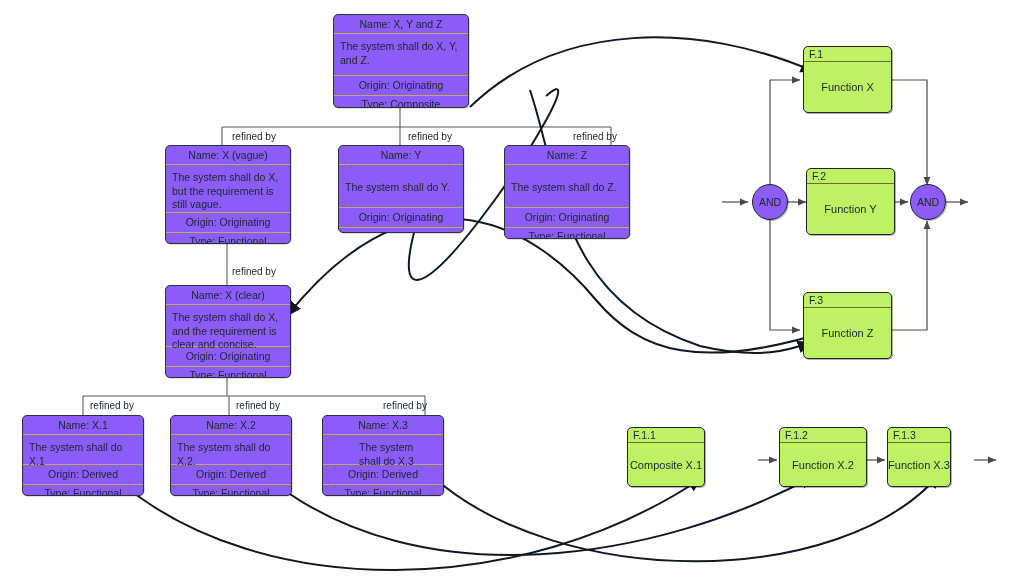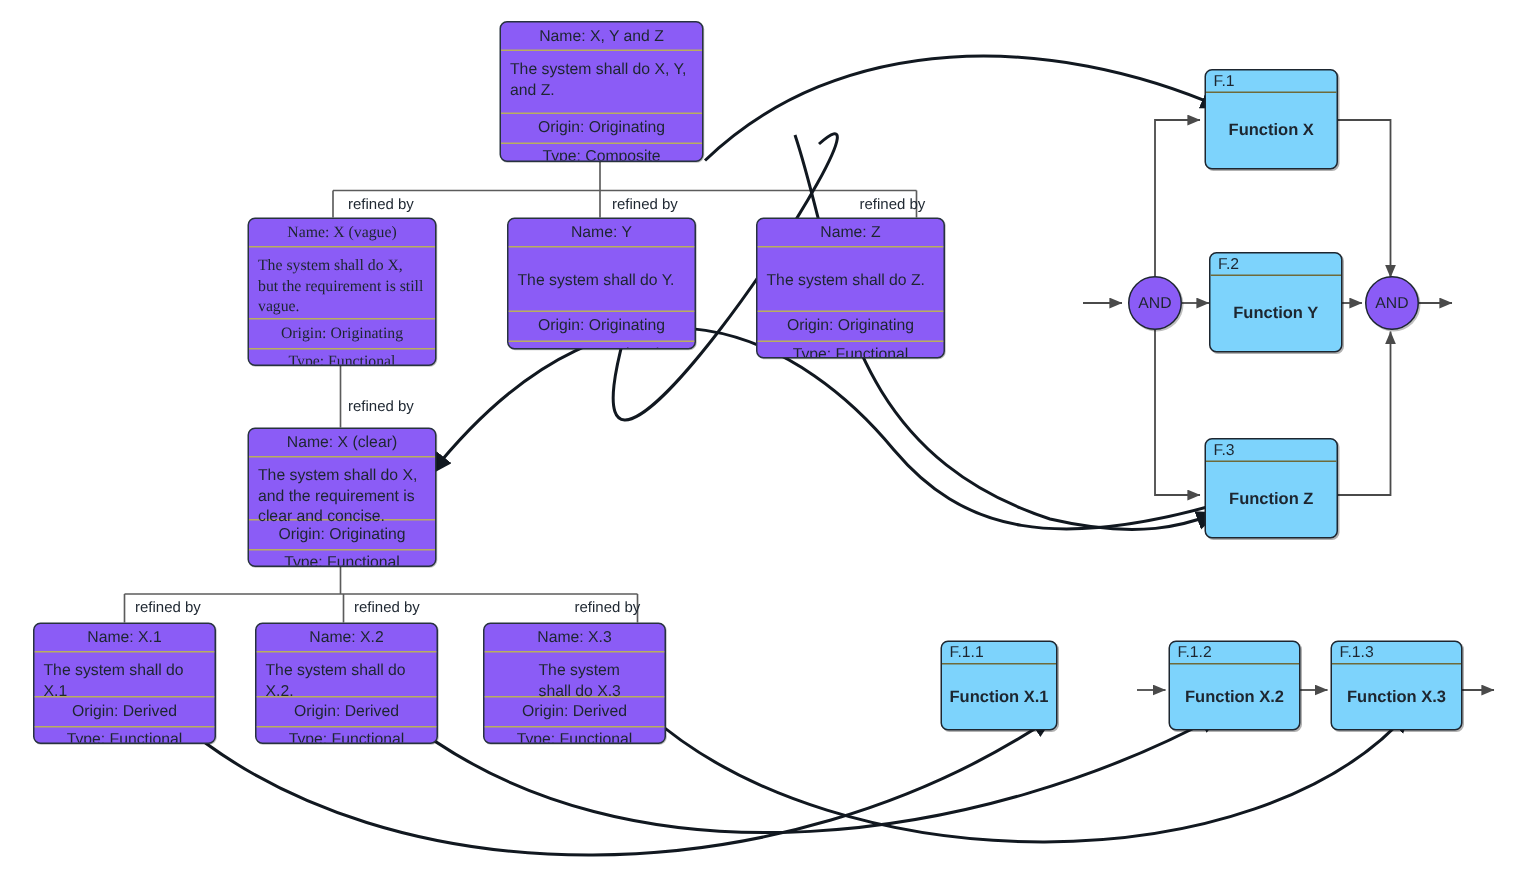--- a/index.html
+++ b/index.html
@@ -44,39 +44,38 @@
   }
   .req .type{
     text-align:center;
     padding:2.5px 2px;
     white-space:nowrap;
   }
 
   
   .fn{
     position:absolute;
-    background:#7dd3fc;
+    background:#bef264;
     border:1.8px solid #1d2630;
     border-radius:5px;
     box-sizing:border-box;
     color:#1d2630;
     font-size:11px;
     box-shadow:1px 1px 0 rgba(0,0,0,.3);
   }
   .fn .fid{
     padding:1px 5px 1px 5px;
     font-size:10.5px;
     border-bottom:1.4px solid #6e6a3a;
     height:15px;
     box-sizing:border-box;
   }
   .fn .flabel{
     display:flex;align-items:center;justify-content:center;
     height:calc(100% - 15px);
-    font-weight:bold;
   }
 
   
   .gate{
     position:absolute;
     width:36px;height:36px;
     border-radius:50%;
     background:#8b5cf6;
     border:1.8px solid #1d2630;
     box-sizing:border-box;
@@ -162,21 +161,21 @@
     </g>
   </svg>
 
   <div class="req" style="left:333px;top:14px;width:136px;height:94px;">
     <div class="name">Name: X, Y and Z</div>
     <div class="text" style="height:42px;">The system shall do X, Y, and Z.</div>
     <div class="origin">Origin: Originating</div>
     <div class="type">Type: Composite</div>
   </div>
 
-  <div class="req" style="left:165px;top:145px;width:126px;height:99px;font-family:Liberation Serif, serif;">
+  <div class="req" style="left:165px;top:145px;width:126px;height:99px;">
     <div class="name">Name: X (vague)</div>
     <div class="text" style="height:48px;">The system shall do X, but the requirement is still vague.</div>
     <div class="origin">Origin: Originating</div>
     <div class="type">Type: Functional</div>
   </div>
 
   <div class="req" style="left:338px;top:145px;width:126px;height:88px;">
     <div class="name">Name: Y</div>
     <div class="text" style="height:43px;display:flex;align-items:center;">The system shall do Y.</div>
     <div class="origin">Origin: Originating</div>
@@ -236,29 +235,29 @@
     <div class="flabel">Function Y</div>
   </div>
 
   <div class="fn" style="left:803px;top:292px;width:89px;height:67px;">
     <div class="fid">F.3</div>
     <div class="flabel">Function Z</div>
   </div>
 
   <div class="fn" style="left:627px;top:427px;width:78px;height:60px;">
     <div class="fid">F.1.1</div>
-    <div class="flabel">Function X.1</div>
+    <div class="flabel">Composite X.1</div>
   </div>
 
   <div class="fn" style="left:779px;top:427px;width:88px;height:60px;">
     <div class="fid">F.1.2</div>
     <div class="flabel">Function X.2</div>
   </div>
 
-  <div class="fn" style="left:887px;top:427px;width:88px;height:60px;">
+  <div class="fn" style="left:887px;top:427px;width:64px;height:60px;">
     <div class="fid">F.1.3</div>
     <div class="flabel">Function X.3</div>
   </div>
 
   <div class="gate" style="left:752px;top:184px;">
     <span>AND</span>
   </div>
   <div class="gate" style="left:910px;top:184px;">
     <span>AND</span>
   </div>

